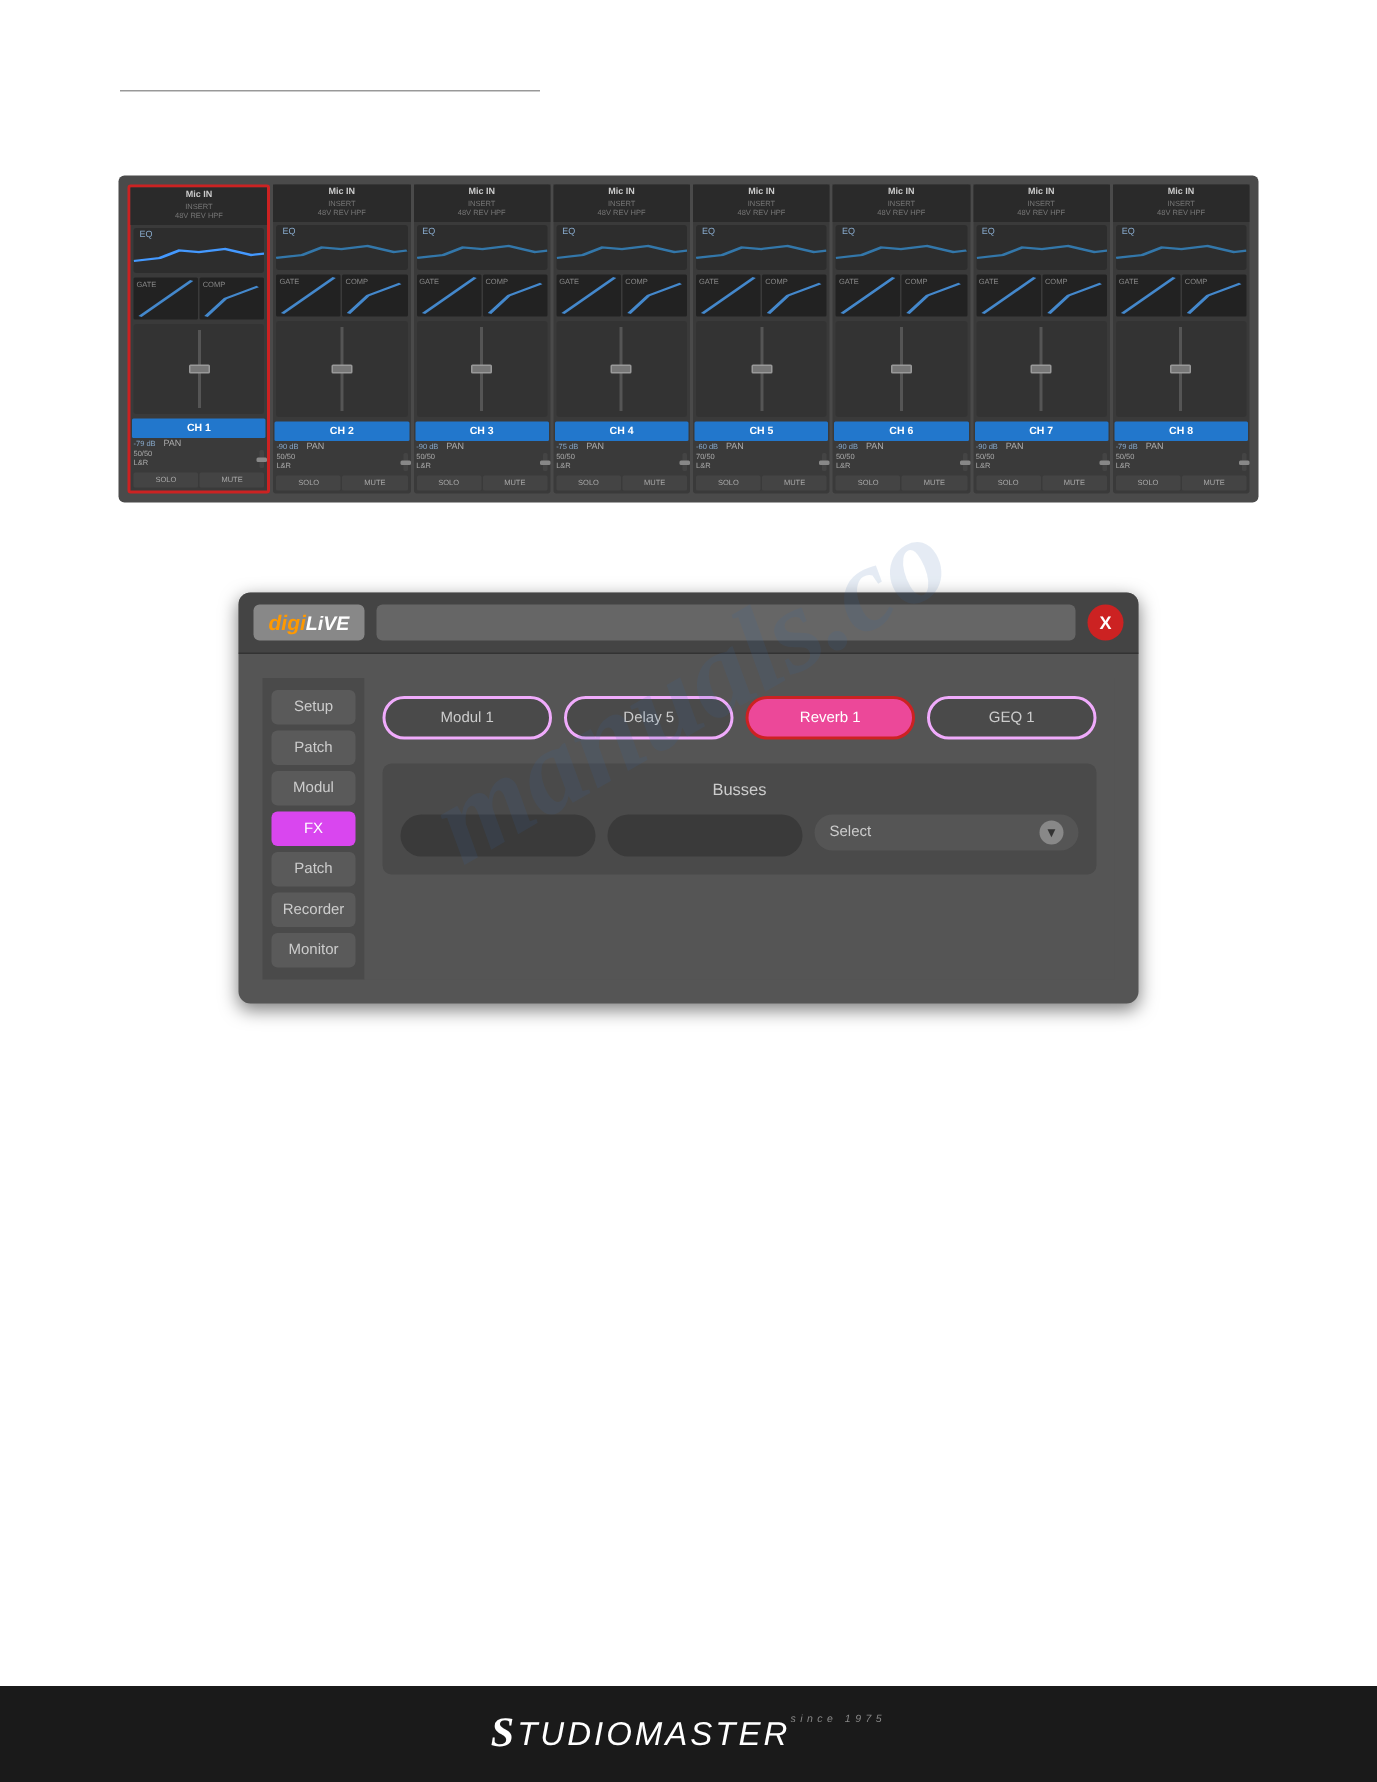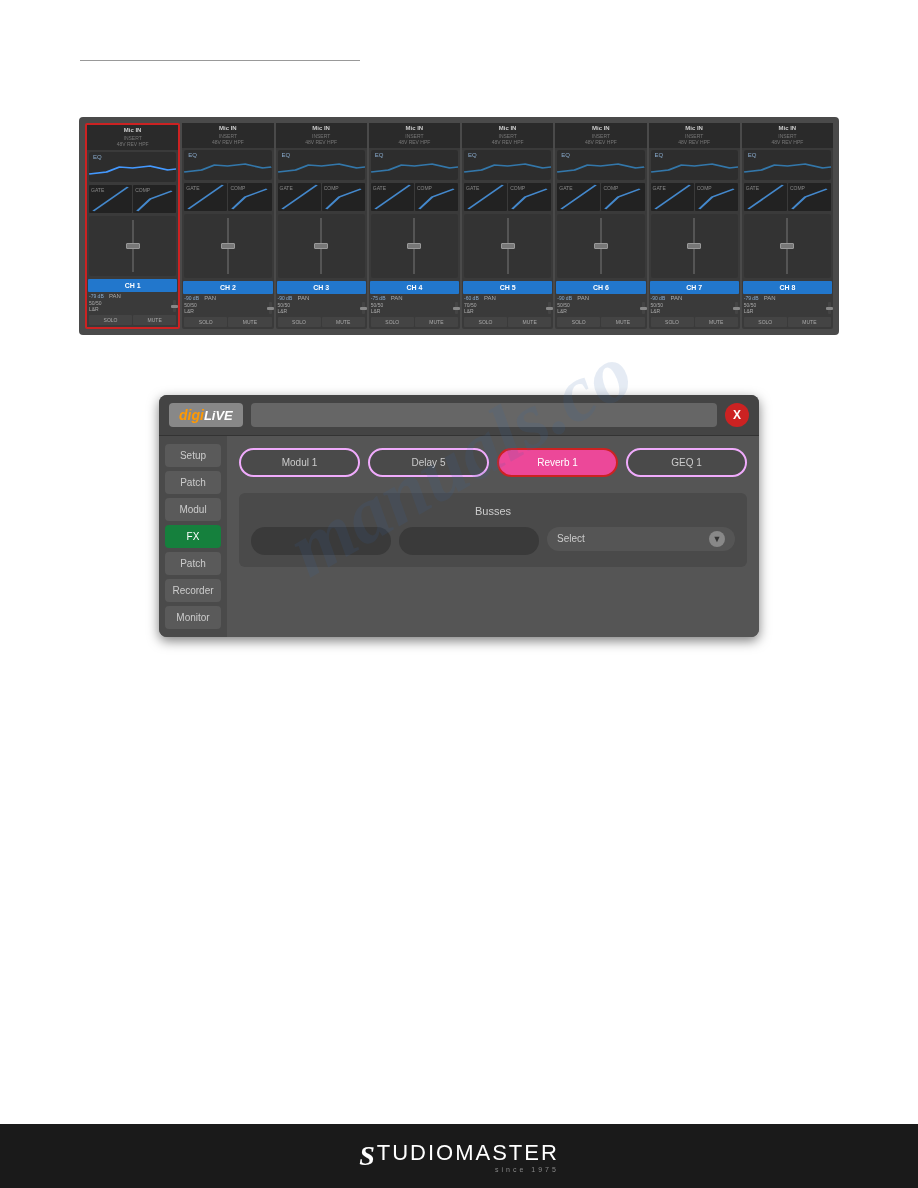--- a/index.html
+++ b/index.html
@@ -269,21 +269,21 @@
       justify-content: center;
       color: #fff;
       font-size: 12px;
       font-weight: bold;
       cursor: pointer;
       border: none;
     }
 
     .digilive-body {
       display: flex;
-      padding: 0;
+      padding: 16px;
     }
 
     .digilive-sidebar {
       background: #4a4a4a;
       width: 68px;
       display: flex;
       flex-direction: column;
       padding: 8px 6px;
       gap: 4px;
     }
@@ -294,21 +294,21 @@
       border-radius: 4px;
       color: #ccc;
       font-size: 10px;
       padding: 6px 4px;
       text-align: center;
       cursor: pointer;
       width: 100%;
     }
 
     .sidebar-btn.active {
-      background: #15803d;
+      background: #d946ef;
       color: #fff;
     }
 
     .digilive-main {
       flex: 1;
       padding: 12px;
       background: #555;
     }
 
     .fx-grid {
@@ -414,21 +414,22 @@
     .logo-s {
       font-size: 28px;
       font-style: italic;
       color: #fff;
       font-family: Georgia, serif;
       font-weight: bold;
     }
 
     .logo-text {
       display: flex;
-      flex-direction: column;
+      flex-direction: row;
+      font-style: italic;
     }
 
     .logo-main {
       font-size: 22px;
       color: #fff;
       font-family: Arial, sans-serif;
       font-weight: 300;
       letter-spacing: 2px;
       text-transform: uppercase;
     }

